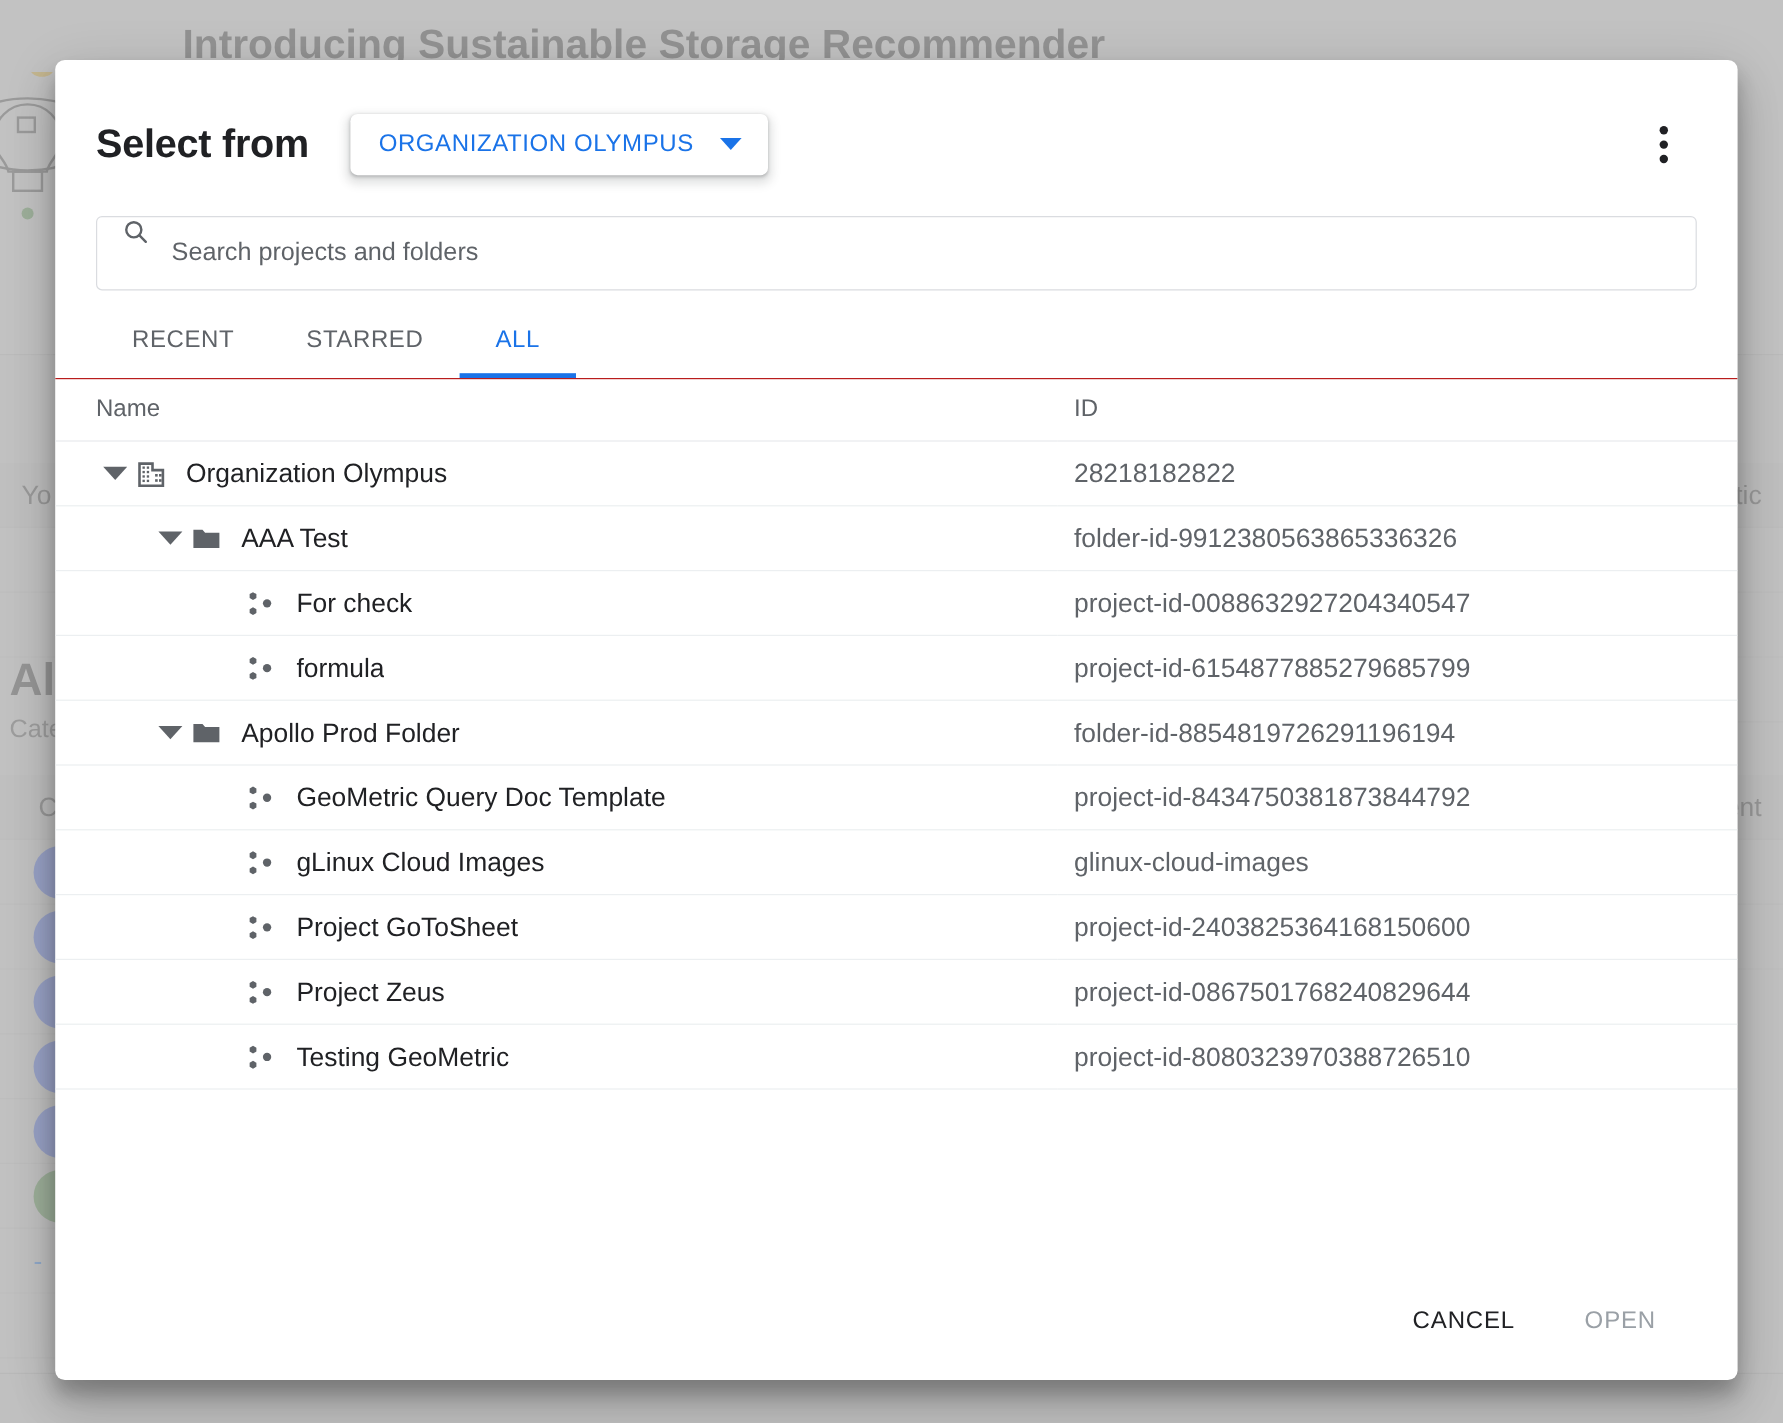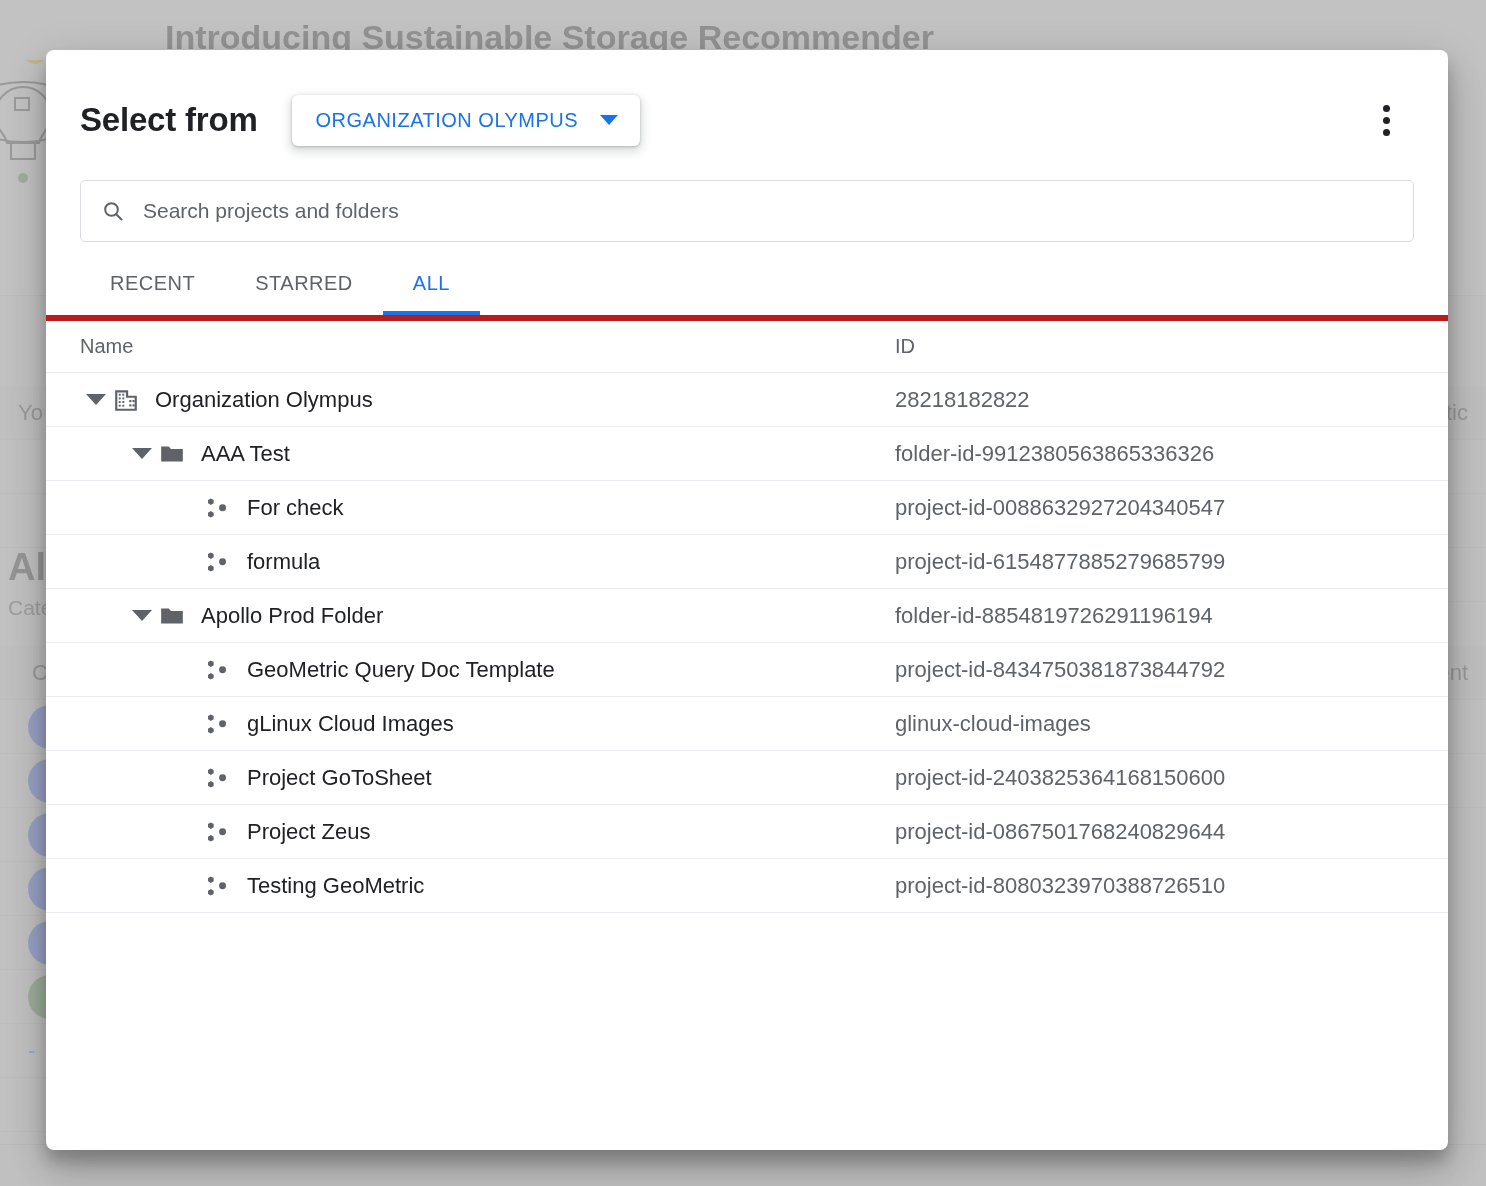--- a/index.html
+++ b/index.html
@@ -15,21 +15,21 @@
   #backdrop {
     position: absolute; inset: 0;
     background: #c4c4c4;
     overflow: hidden;
   }
   .bg-hero {
     position: absolute; top: 0; left: 0; right: 0; height: 300px;
     background: #cdcdcd;
   }
   .bg-hero-title {
-    position: absolute; left: 165px; top: 18px;
+    position: absolute; left: 152px; top: 18px;
     font-size: 34px; font-weight: bold; color: #222; white-space: nowrap;
   }
   .bg-bulb {
     position: absolute; left: -25px; top: 60px;
     width: 130px; height: 160px;
   }
   .bg-panel-left {
     position: absolute; left: 0; top: 295px; width: 980px; bottom: 40px;
     background: #c9c9c9; border-top: 1px solid #b4b4b4;
   }
@@ -125,38 +125,38 @@
   .kebab {
     width: 48px; height: 48px; margin-left: 22px; margin-right: 4px;
     display: flex; flex-direction: column; align-items: center; justify-content: center;
     gap: 5px; cursor: pointer; border-radius: 50%;
   }
   .kebab i { display: block; width: 7px; height: 7px; border-radius: 50%; background: #202124; }
 
   
   .search-wrap { padding: 18px 34px 0 34px; flex: 0 0 auto; }
   .search-box {
-    display: flex; align-items: center; gap: 16px;
+    display: flex; gap: 16px;
     height: 62px;
     border: 1px solid #dadce0;
     border-radius: 5px;
     padding: 0 20px;
   }
   .search-input {
     flex: 1 1 auto; border: none; outline: none;
     font-size: 21px; color: #202124;
     font-family: inherit; background: transparent;
   }
   .search-input::placeholder { color: #5f6368; }
 
   
   .tabs {
     display: flex; align-items: center;
     padding: 22px 34px 0 34px;
-    border-bottom: 6px solid #b91c1c;
+    border-bottom: 1px solid #b91c1c;
     flex: 0 0 auto;
   }
   .tab {
     position: relative;
     font-size: 20px; font-weight: 500; letter-spacing: .5px;
     color: #5f6368;
     padding: 8px 30px 20px 30px;
     cursor: pointer;
     background: none; border: none; font-family: inherit;
   }
@@ -520,14 +520,18 @@
                 </span>
                 <span class="row-label">Testing GeoMetric</span>
               </div>
             </td>
             <td class="col-id">project-id-8080323970388726510</td>
           </tr>
         </tbody>
     </table>
   </div>
 
+  <div class="dlg-footer">
+    <button class="btn-flat btn-cancel">CANCEL</button>
+    <button class="btn-flat btn-open">OPEN</button>
+  </div>
 
 </div>
 
 </body></html>

